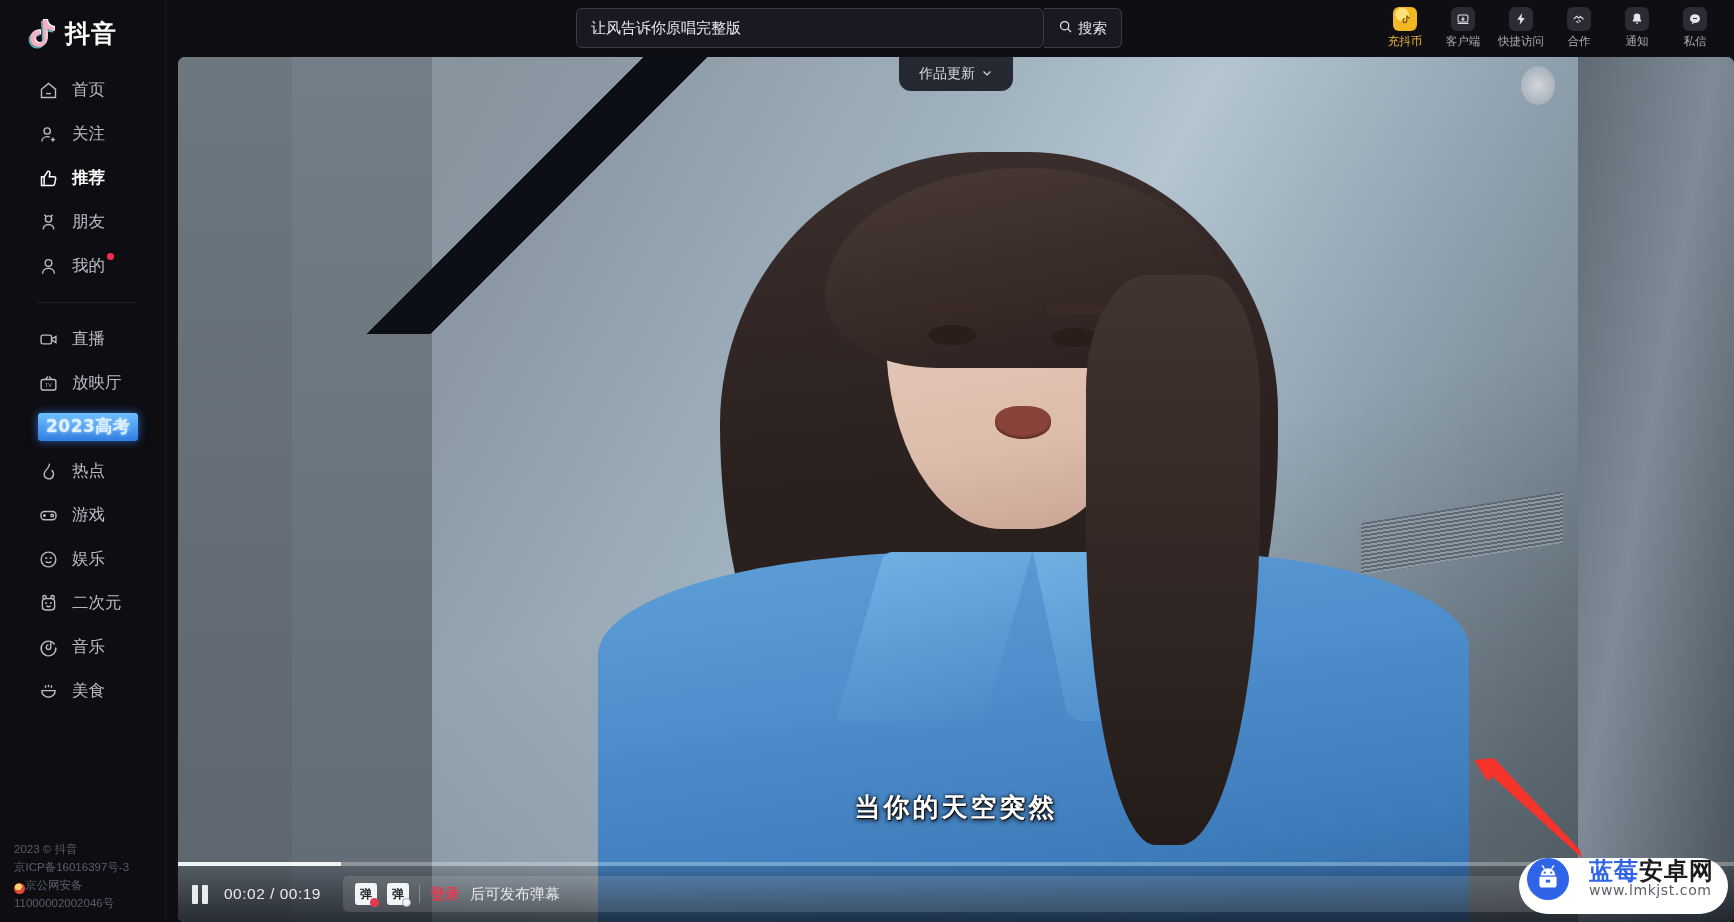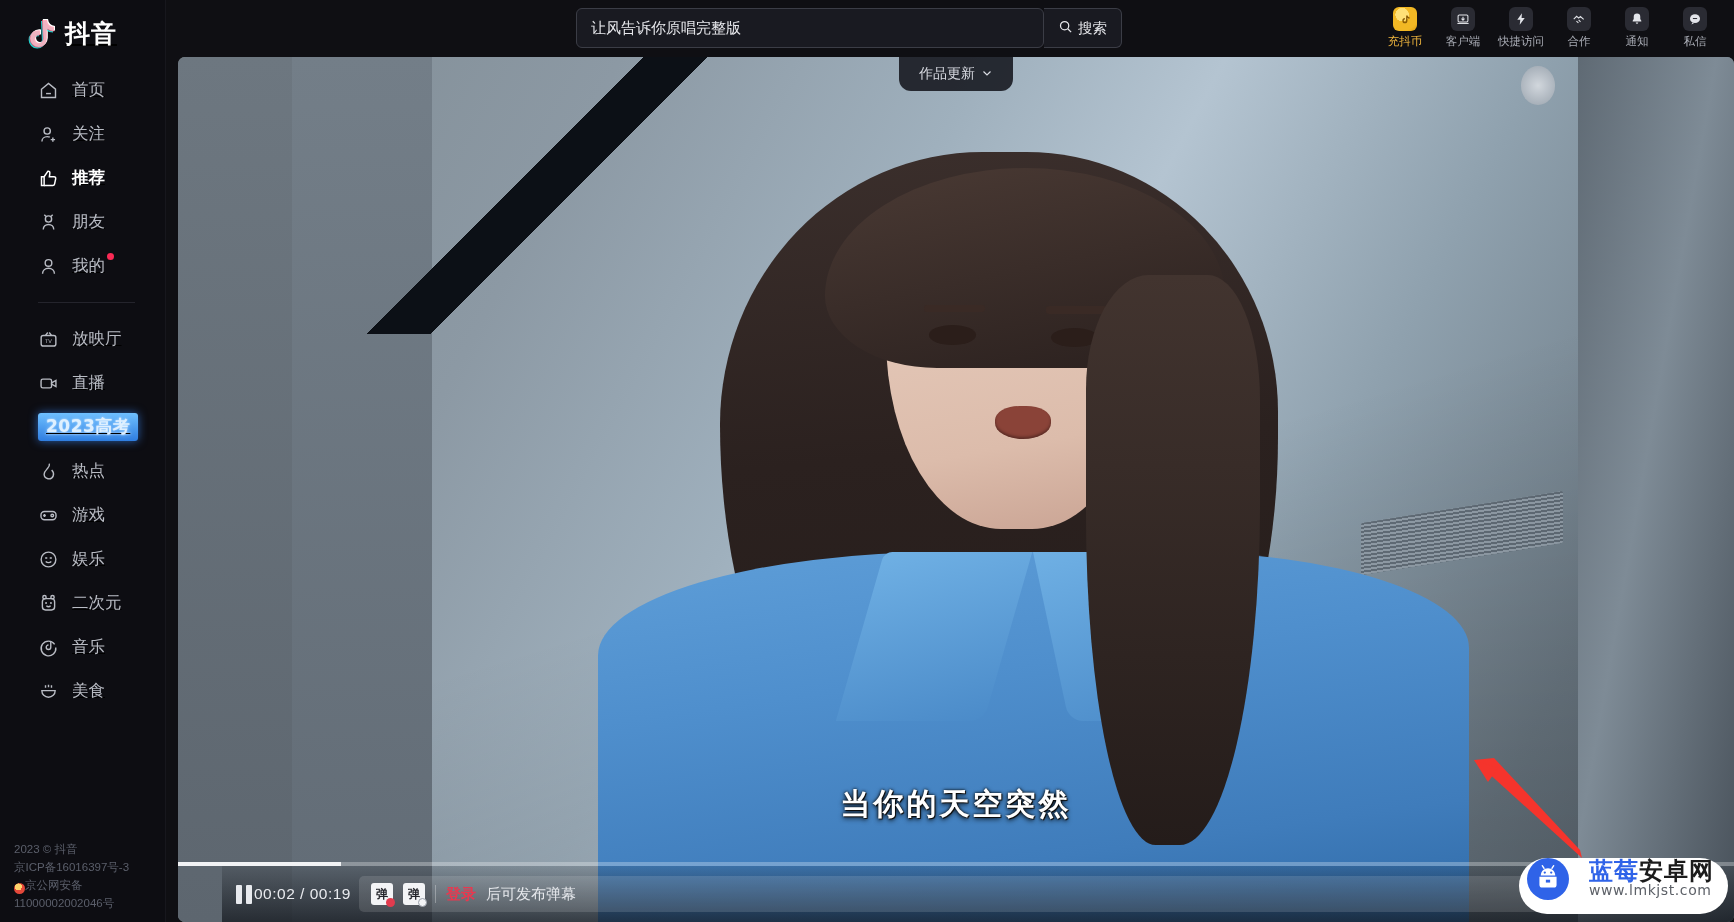--- a/index.html
+++ b/index.html
@@ -2,21 +2,21 @@
 <html><head>
 <meta charset="utf-8">
 <style>
   * { box-sizing: border-box; margin: 0; padding: 0; }
   html, body {
     width: 1734px; height: 922px;
     background: #0f0f13;
     font-family: "Liberation Sans", "DejaVu Sans", sans-serif;
     overflow: hidden;
   }
-  .app { position: relative; width: 1734px; height: 904px; display: flex; text-decoration: underline; }
+  .app { position: relative; width: 1734px; height: 904px; display: flex; }
 
   
   .sidebar {
     width: 166px; height: 922px;
     background: #0d0d12;
     flex: 0 0 166px;
     position: relative;
     border-right: 1px solid #17171d;
   }
   .logo-row {
@@ -196,38 +196,38 @@
   .top-pill {
     position: absolute; left: 50%; transform: translateX(-50%); top: 0px;
     background: rgba(28,30,38,.93); color: #d9dbe2; font-size: 14px;
     padding: 8px 20px; border-radius: 0 0 12px 12px;
     display: flex; align-items: center; gap: 6px; z-index: 6; cursor: pointer;
   }
   .top-pill svg { width: 12px; height: 12px; }
 
   .subtitle {
     position: absolute; left: 50%; transform: translateX(-50%);
-    bottom: 97px; color: #fff; font-size: 30px; font-weight: bold;
+    bottom: 97px; color: #fff; font-size: 26px; font-weight: bold;
     letter-spacing: 3px; white-space: nowrap;
     text-shadow: 0 0 3px #000, 0 2px 5px rgba(0,0,0,.85), 1px 1px 0 #222;
     z-index: 5;
   }
 
   
   .progress {
     position: absolute; left: 0; right: 0; bottom: 56px; height: 4px;
     background: rgba(255,255,255,.28); z-index: 7;
   }
   .progress .fill { height: 100%; width: 10.5%; background: #f2f3f5; }
 
   
   .controls {
     position: absolute; left: 0; right: 0; bottom: 0; height: 56px;
     background: linear-gradient(180deg, rgba(20,24,30,.15), rgba(18,22,28,.72));
-    display: flex; align-items: center; padding: 0 14px; gap: 0; z-index: 7; margin-left: 44px;
+    display: flex; align-items: center; padding: 0 14px; gap: 14px; z-index: 7;
   }
   .pause { width: 18px; height: 19px; display: flex; gap: 4px; cursor: pointer; }
   .pause i { display: block; width: 6px; height: 19px; background: #e8eaee; border-radius: 1px; }
   .time { color: #e8eaee; font-size: 15.5px; letter-spacing: .5px; font-family: "Liberation Sans", sans-serif; }
   .danmu-bar {
     flex: 1; height: 36px; margin-left: 8px; margin-right: 10px;
     background: rgba(255,255,255,.13); border-radius: 5px;
     display: flex; align-items: center; padding: 0 12px; gap: 10px;
   }
   .dm-ico { width: 22px; height: 22px; background: #f3f4f6; border-radius: 3px;
@@ -343,36 +343,36 @@
             </svg>
         </span>
         <span class="nav-label">我的<i class="red-dot"></i></span>
       </div>
 
       <div class="divider"></div>
 
       <div class="nav-item">
         <span class="ico">
           <svg viewBox="0 0 24 24" fill="none" stroke="#b9bcc4" stroke-width="1.6">
+              <rect x="3.5" y="7" width="12" height="10" rx="2"></rect>
+              <path d="M15.5 11.2 20.5 8.4v7.2l-5-2.8z"></path>
+            </svg>
+        </span>
+        <span class="nav-label">直播</span>
+      </div>
+
+      <div class="nav-item">
+        <span class="ico">
+          <svg viewBox="0 0 24 24" fill="none" stroke="#b9bcc4" stroke-width="1.6">
               <rect x="3.6" y="7.5" width="16.8" height="12" rx="2.4"></rect>
               <path d="M8.4 7.5 11.2 4M15.6 7.5 12.8 4"></path>
               <text x="12" y="15.6" font-size="6" fill="#b9bcc4" stroke="none" text-anchor="middle" font-family="DejaVu Sans">TV</text>
             </svg>
         </span>
         <span class="nav-label">放映厅</span>
-      </div>
-
-      <div class="nav-item">
-        <span class="ico">
-          <svg viewBox="0 0 24 24" fill="none" stroke="#b9bcc4" stroke-width="1.6">
-              <rect x="3.5" y="7" width="12" height="10" rx="2"></rect>
-              <path d="M15.5 11.2 20.5 8.4v7.2l-5-2.8z"></path>
-            </svg>
-        </span>
-        <span class="nav-label">直播</span>
       </div>
 
       <div class="gaokao-wrap">
         <span class="gaokao">2023高考</span>
       </div>
 
       <div class="nav-item">
         <span class="ico">
           <svg viewBox="0 0 24 24" fill="none" stroke="#b9bcc4" stroke-width="1.6">
               <path d="M13 3c.6 3.4-1.2 4.6-2.8 6.3C8.3 11.3 7 13 7 15.2A5.4 5.4 0 0 0 17.4 17c1-2.6-.4-5.2-1.8-6.6"></path>

